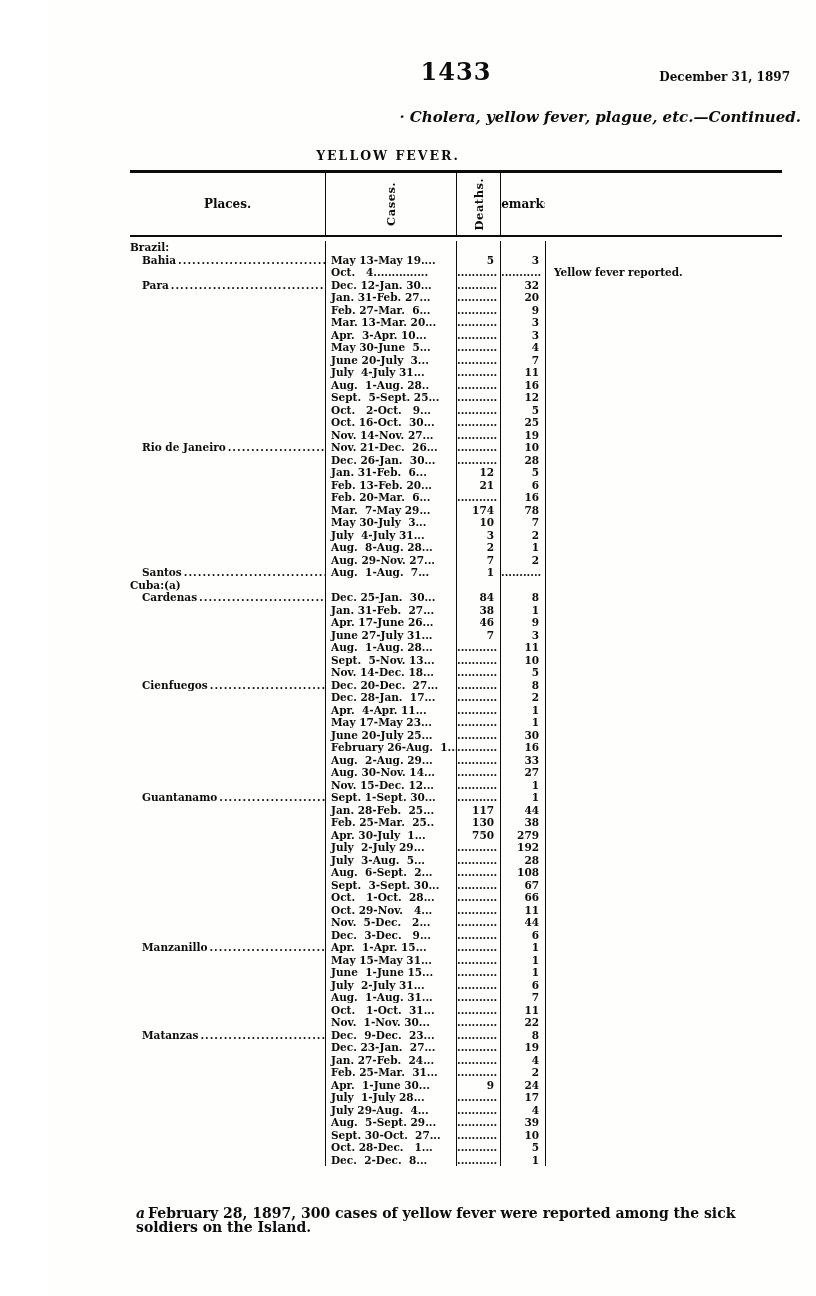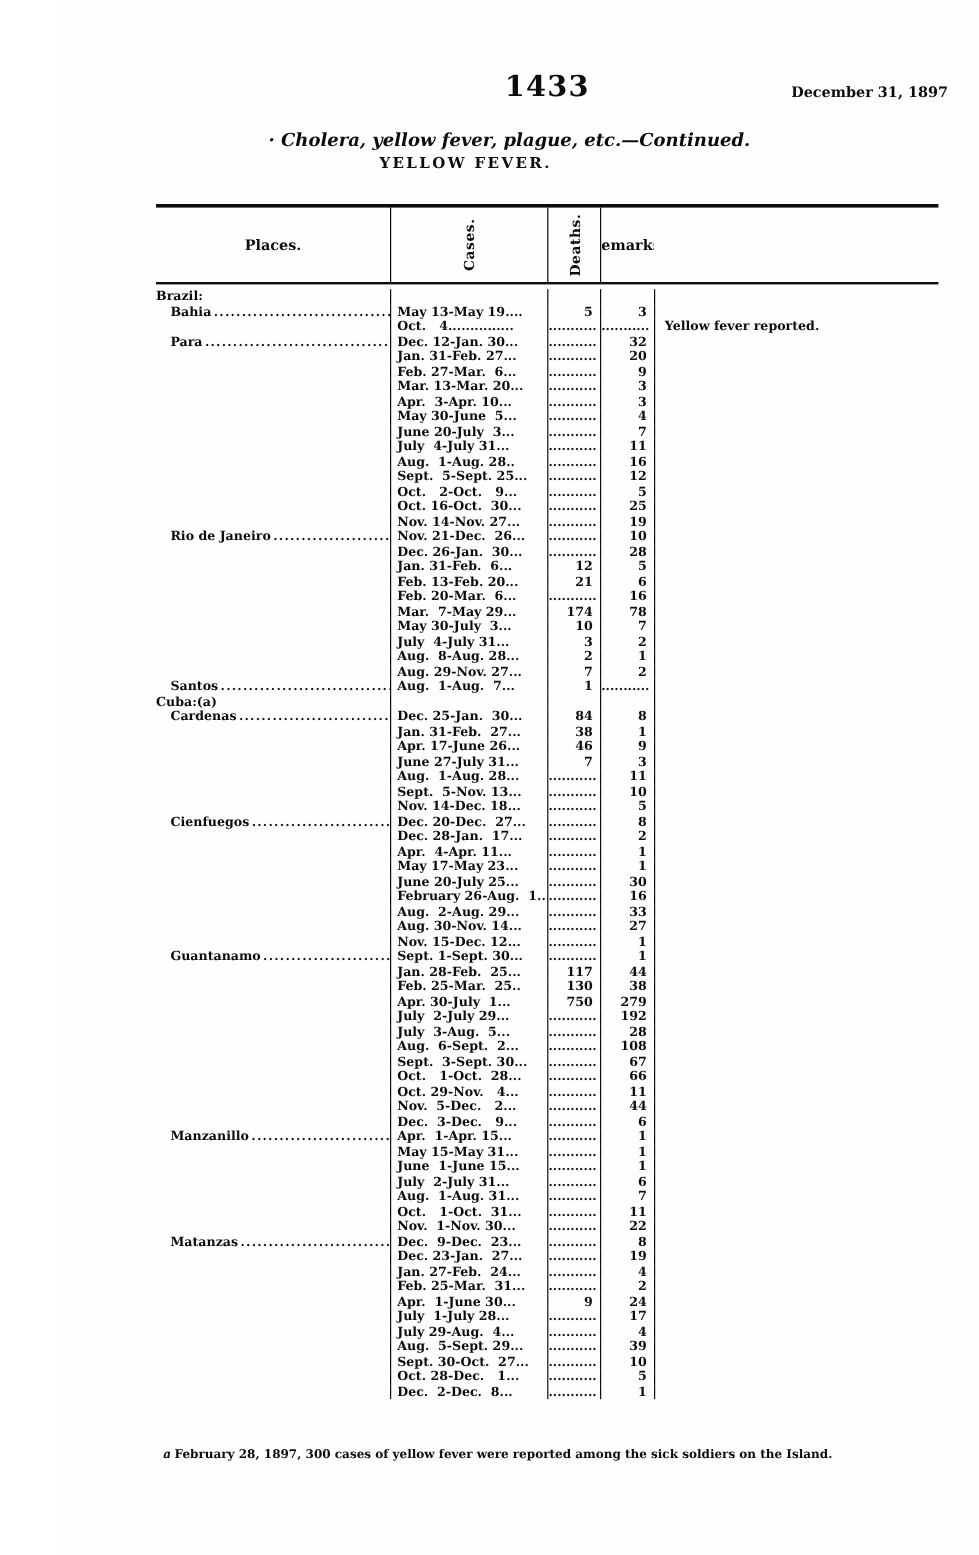--- a/index.html
+++ b/index.html
@@ -10,25 +10,25 @@
     color:#0c0c0c;font-weight:bold;overflow:hidden;margin-left:48px;
   }
   .page-number{
     position:absolute;top:57px;left:0;width:816px;text-align:center;
     font-size:24px;letter-spacing:1px;
   }
   .page-date{
     position:absolute;top:70px;right:74px;font-size:12px;text-align:right;
   }
   .doc-title{
-    position:absolute;top:108px;left:0;width:753px;text-align:center;
+    position:absolute;top:108px;left:0;width:753px;text-align:right;
     font-size:15px;font-style:italic;
   }
   .doc-subtitle{
-    position:absolute;top:128px;left:0;width:680px;text-align:center;
+    position:absolute;top:148px;left:0;width:680px;text-align:center;
     font-size:12.5px;letter-spacing:2px;
   }
   .table{
     position:absolute;left:82px;top:170px;width:652px;
     border-top:3px solid #0c0c0c;
   }
   .thead{
     display:grid;grid-template-columns:195px 131px 44px 45px 237px;
     height:62px;border-bottom:2px solid #0c0c0c;
   }
@@ -52,21 +52,21 @@
   .tr.group .td.place{padding-left:0;}
   .td.place .leader{flex:1;overflow:hidden;margin-left:2px;letter-spacing:1px;}
   .td.place .leader::after{
     content:"........................................................................";
   }
   .td.date{white-space:pre;padding-left:5px;}
   .td.num{text-align:right;padding-right:6px;}
   .td.remarks{padding-left:8px;}
   .footnote{
     position:absolute;top:1206px;left:88px;width:656px;
-    font-size:10px;line-height:14px;
+    font-size:14px;line-height:14px;
   }
   .fn-marker{font-style:italic;padding-right:3px;}
 </style>
 </head>
 <body>
 
 <div class="page">
 
   <div class="page-number">1433</div>
   <div class="page-date">December 31, 1897</div>

